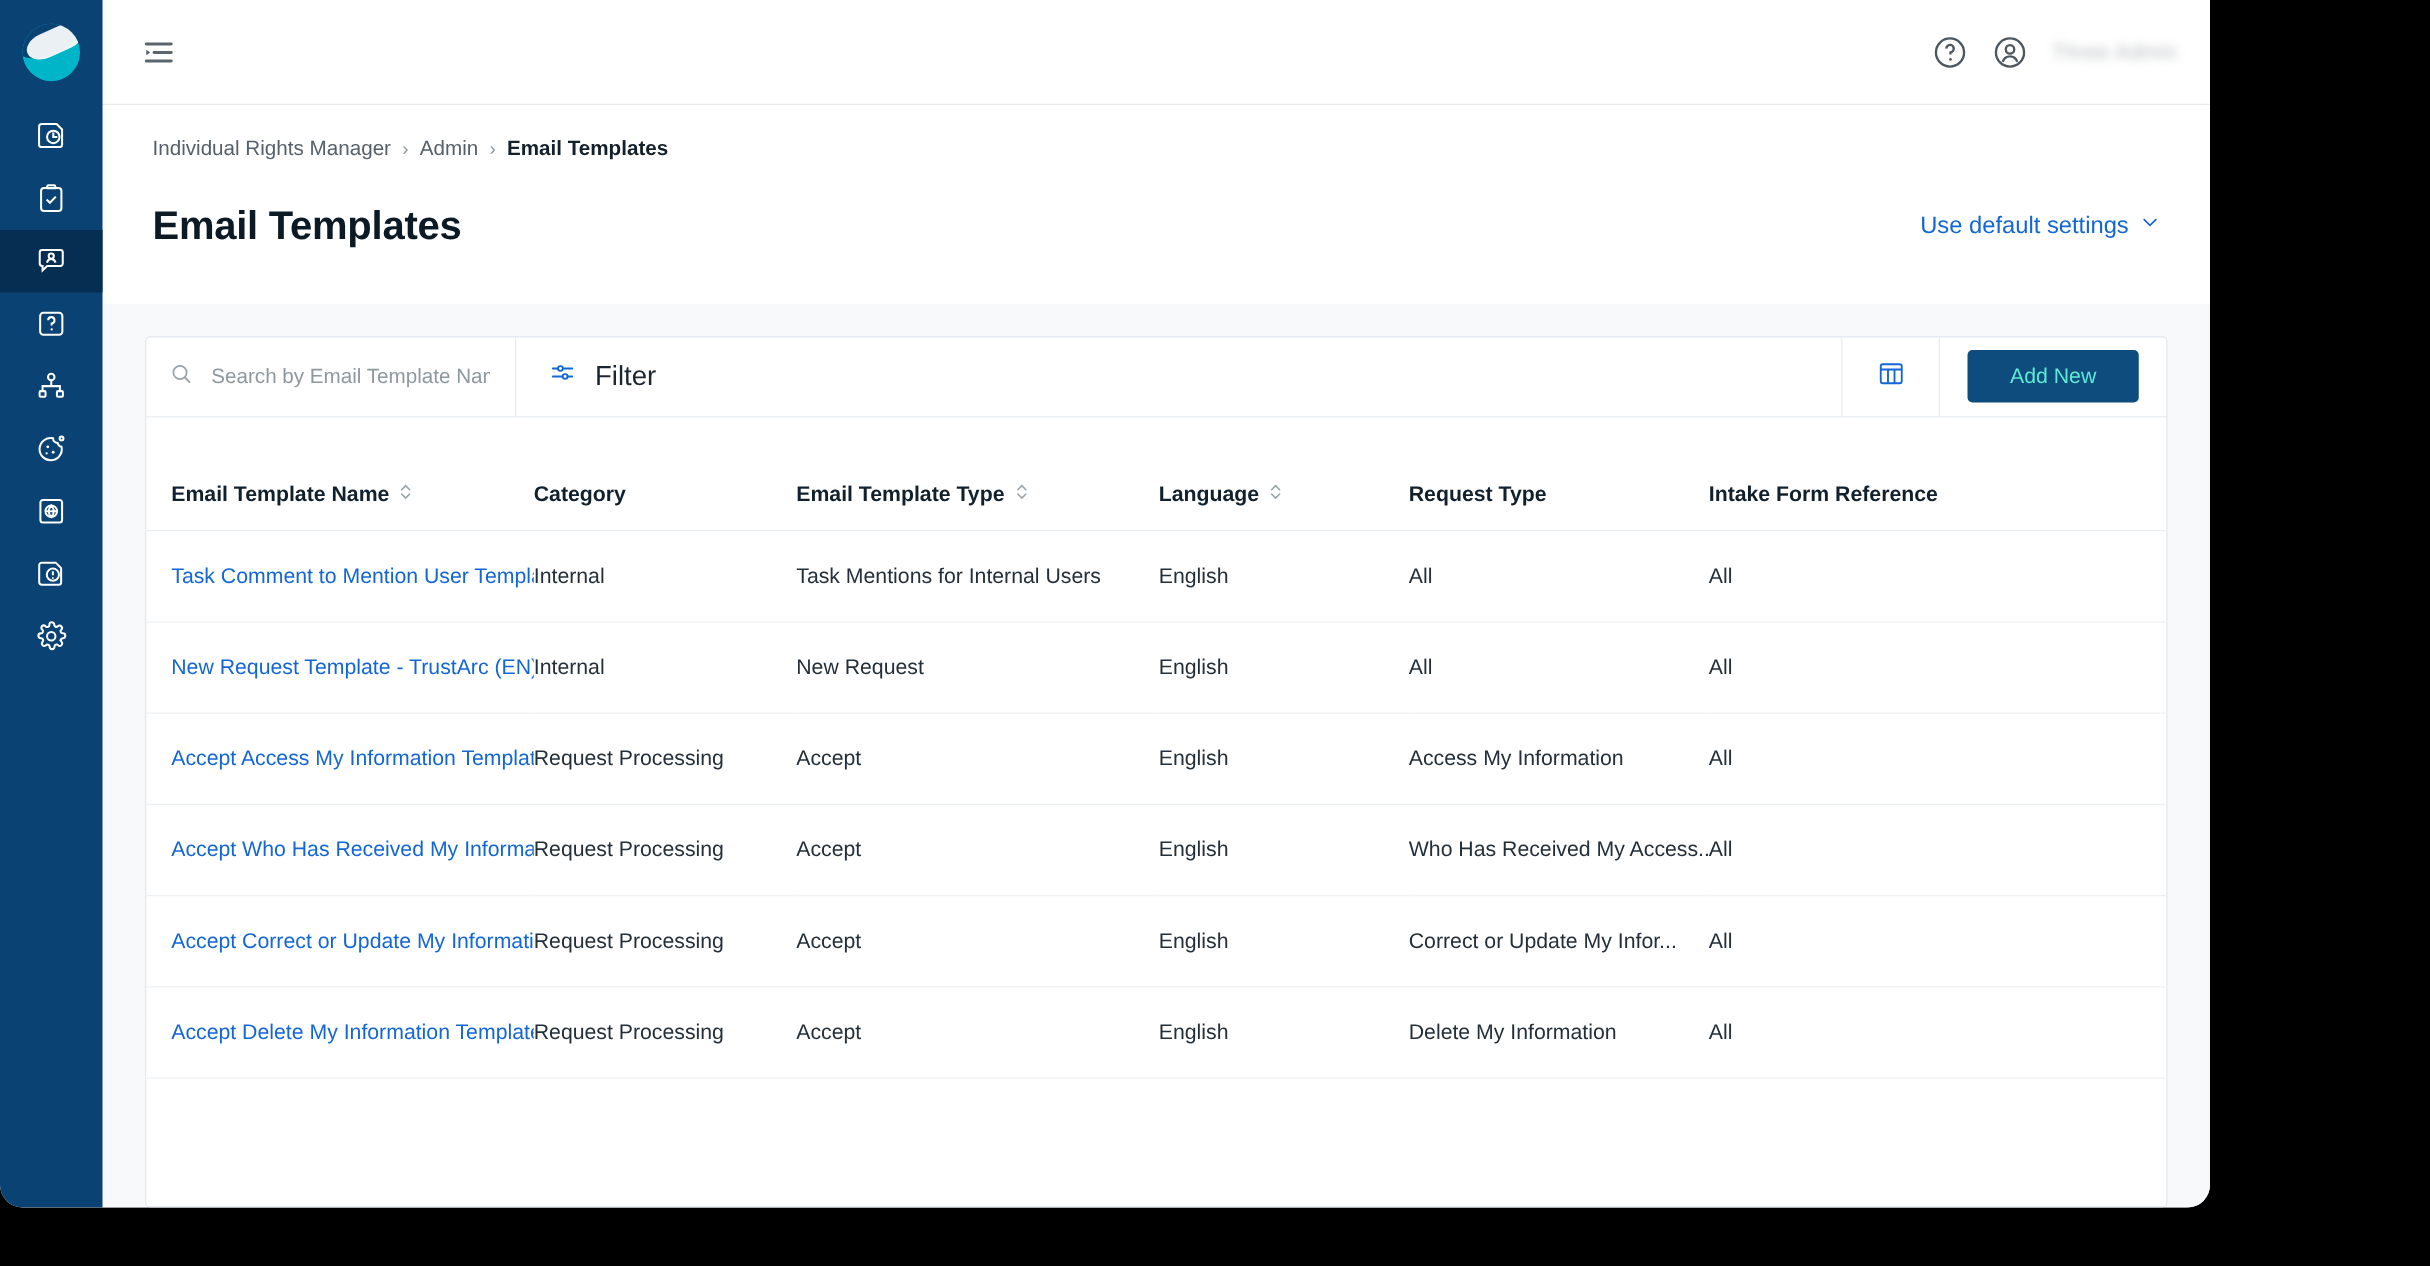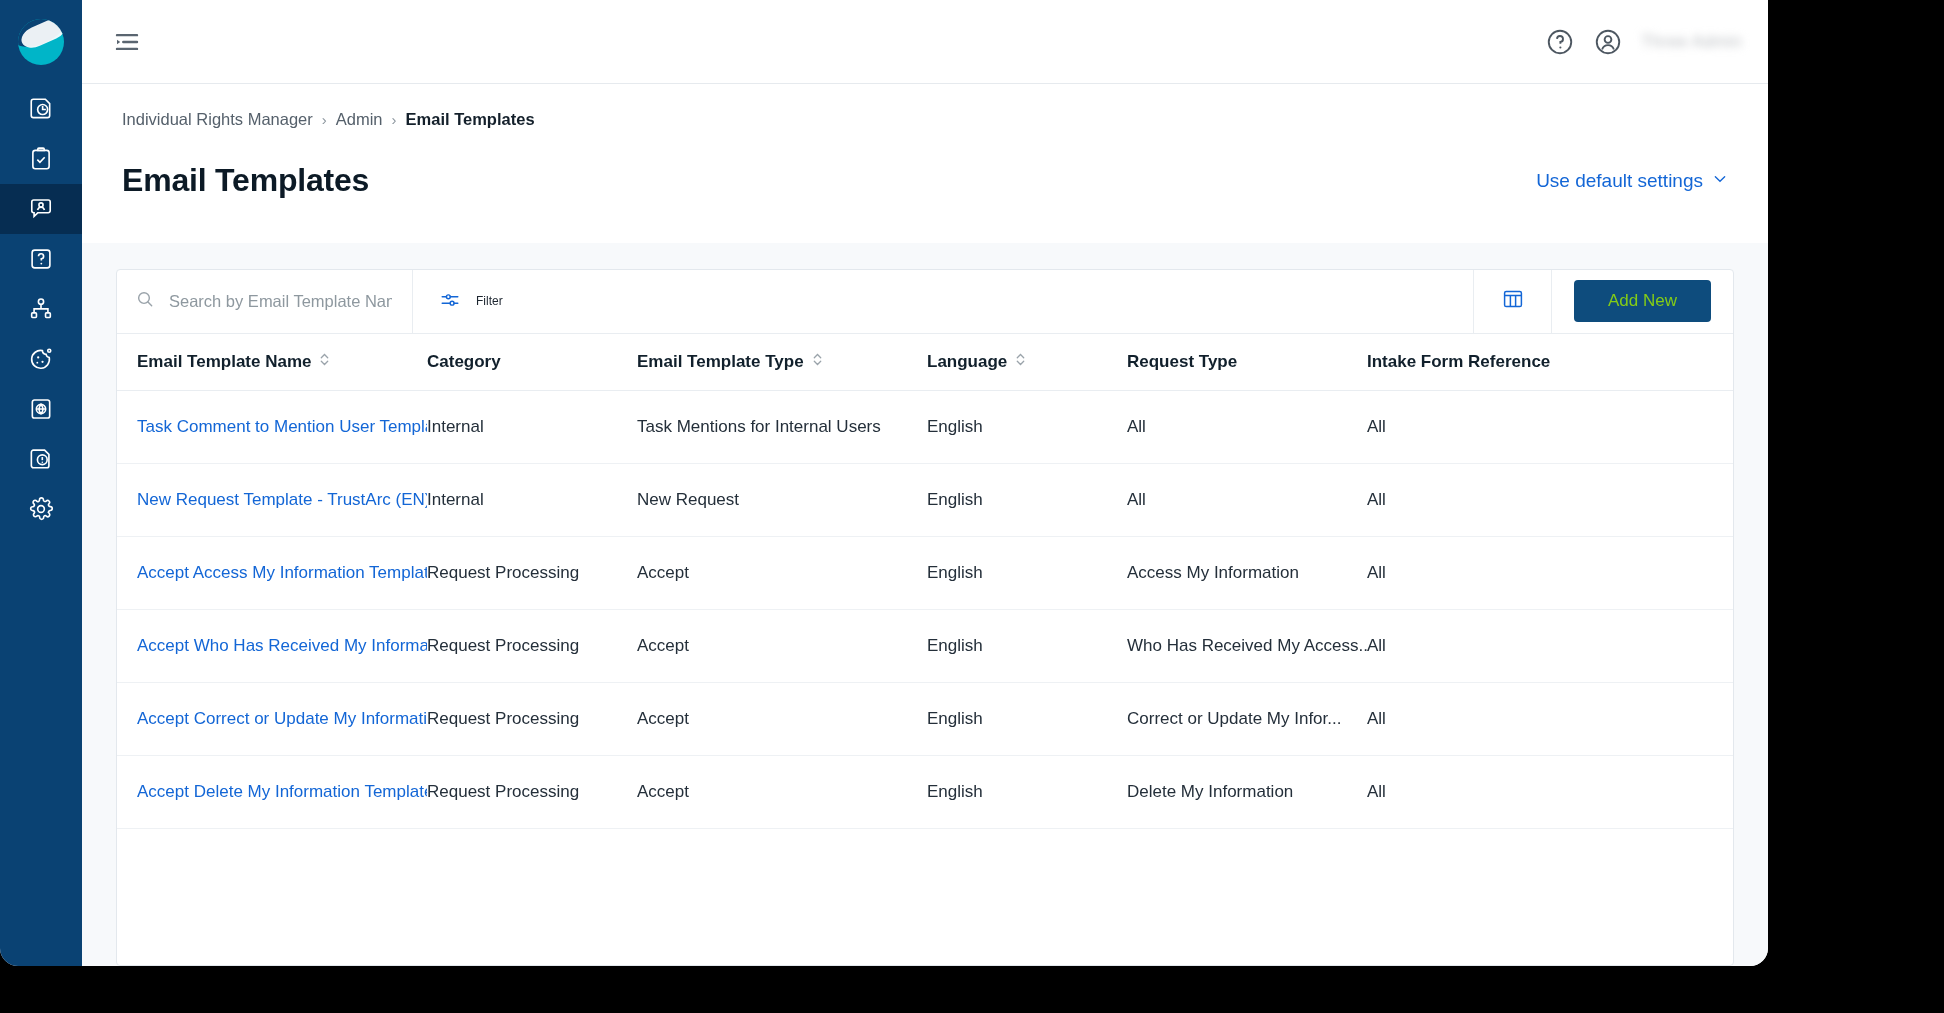--- a/index.html
+++ b/index.html
@@ -178,41 +178,41 @@
     width: 100%;
     background: transparent;
   }
   .search-input::placeholder { color: #8e989f; }
   .filter-cell {
     display: flex;
     align-items: center;
     gap: 15px;
     padding: 0 26px;
     cursor: pointer;
-    font-size: 12px;
+    font-size: 22px;
     color: #1d2630;
     border-right: 1px solid #e9edf1;
     flex: 1;
   }
   .cols-cell {
     width: 78px;
     display: flex;
     align-items: center;
     justify-content: center;
     border-right: 1px solid #e9edf1;
     cursor: pointer;
   }
   .add-cell {
     display: flex;
     align-items: center;
     padding: 0 22px;
   }
   .add-btn {
     background: #0e4c7d;
-    color: #84cc16;
+    color: #5eead4;
     border: none;
     border-radius: 4px;
     height: 42px;
     padding: 0 34px;
     font-size: 17px;
     font-family: "Liberation Sans", sans-serif;
     cursor: pointer;
   }
 
   
@@ -221,21 +221,21 @@
   th {
     text-align: left;
     font-size: 17px;
     font-weight: 700;
     color: #11202c;
     padding: 18px 10px 18px 0;
     border-bottom: 1px solid #e9edf1;
     white-space: nowrap;
   }
   th:first-child, td:first-child { padding-left: 20px; }
-  .th-inner { display: flex; align-items: flex-start; gap: 8px; }
+  .th-inner { display: flex; align-items: flex-start; gap: 8px; margin-top: 34px; }
   td {
     font-size: 17px;
     color: #242f3a;
     padding: 26px 10px 26px 0;
     border-bottom: 1px solid #eef1f4;
     white-space: nowrap;
     overflow: hidden;
   }
   td.link a {
     color: #1366d6;

